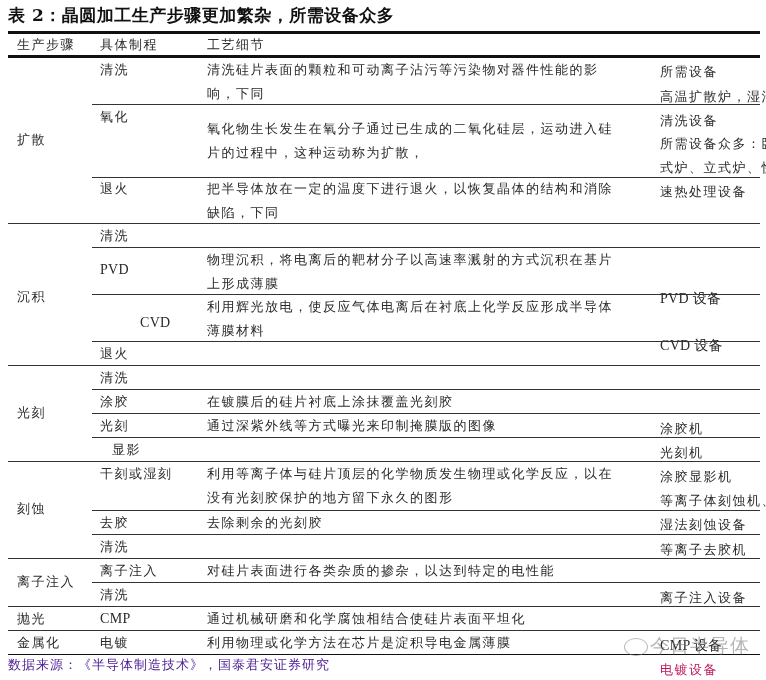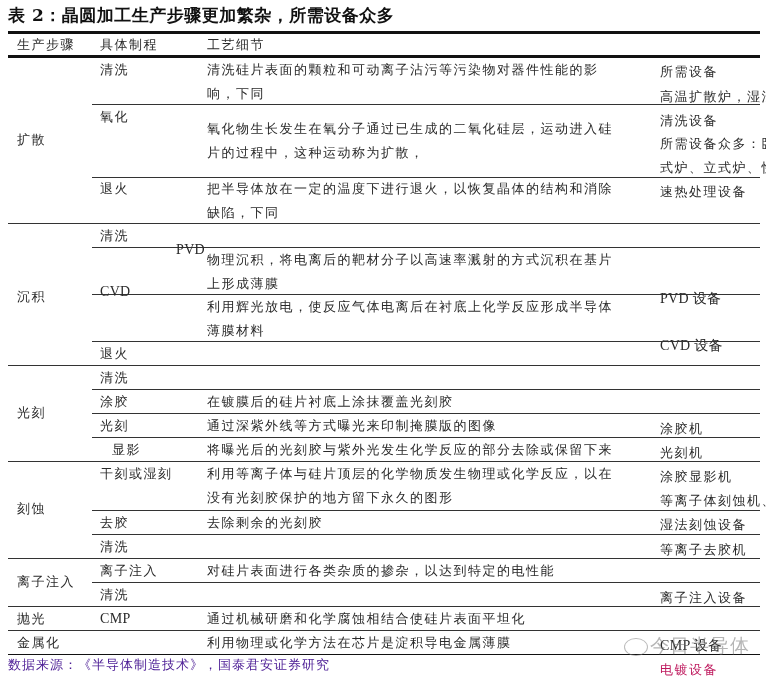--- a/index.html
+++ b/index.html
@@ -122,26 +122,26 @@
   <div class="cell c3" style="top:146px;">把半导体放在一定的温度下进行退火，以恢复晶体的结构和消除缺陷，下同</div>
   <div class="cell c4" style="top:146px;"></div>
   <div class="rule" style="top:192px; left:0; width:752px;"></div>
 
   <div class="cell c1" style="top:254px;">沉积</div>
   <div class="cell c2" style="top:193px;">清洗</div>
   <div class="cell c3" style="top:193px;"></div>
   <div class="cell c4" style="top:193px;"></div>
   <div class="rule" style="top:216px; left:84px; width:668px;"></div>
 
-  <div class="cell c2 latin" style="top:207px;text-align:right;">PVD</div>
+  <div class="cell c2 latin" style="top:227px;">PVD</div>
   <div class="cell c3" style="top:217px;">物理沉积，将电离后的靶材分子以高速率溅射的方式沉积在基片上形成薄膜</div>
   <div class="cell c4 latin" style="top:229px;">PVD 设备</div>
   <div class="rule" style="top:263px; left:84px; width:668px;"></div>
 
-  <div class="cell c2 latin" style="top:249px;">CVD</div>
+  <div class="cell c2 latin" style="top:280px;margin-left:40px;">CVD</div>
   <div class="cell c3" style="top:264px;">利用辉光放电，使反应气体电离后在衬底上化学反应形成半导体薄膜材料</div>
   <div class="cell c4 latin" style="top:276px;">CVD 设备</div>
   <div class="rule" style="top:310px; left:84px; width:668px;"></div>
 
   <div class="cell c2" style="top:311px;">退火</div>
   <div class="cell c3" style="top:311px;"></div>
   <div class="cell c4" style="top:311px;"></div>
   <div class="rule" style="top:334px; left:0; width:752px;"></div>
 
   <div class="cell c1" style="top:370px;">光刻</div>
@@ -154,21 +154,20 @@
   <div class="cell c3" style="top:359px;">在镀膜后的硅片衬底上涂抹覆盖光刻胶</div>
   <div class="cell c4" style="top:359px;">涂胶机</div>
   <div class="rule" style="top:382px; left:84px; width:668px;"></div>
 
   <div class="cell c2" style="top:383px;">光刻</div>
   <div class="cell c3" style="top:383px;">通过深紫外线等方式曝光来印制掩膜版的图像</div>
   <div class="cell c4" style="top:383px;">光刻机</div>
   <div class="rule" style="top:406px; left:84px; width:668px;"></div>
 
   <div class="cell c2" style="top:407px;margin-left:12px;">显影</div>
-  <div class="cell c3" style="top:407px;">将曝光后的光刻胶与紫外光发生化学反应的部分去除或保留下来</div>
   <div class="cell c4" style="top:407px;">涂胶显影机</div>
   <div class="rule" style="top:430px; left:0; width:752px;"></div>
 
   <div class="cell c1" style="top:466px;">刻蚀</div>
   <div class="cell c2" style="top:431px;">干刻或湿刻</div>
   <div class="cell c3" style="top:431px;">利用等离子体与硅片顶层的化学物质发生物理或化学反应，以在没有光刻胶保护的地方留下永久的图形</div>
   <div class="cell c4" style="top:431px;">等离子体刻蚀机、湿法刻蚀设备</div>
   <div class="rule" style="top:479px; left:84px; width:668px;"></div>
 
   <div class="cell c2" style="top:480px;">去胶</div>
@@ -192,20 +191,21 @@
   <div class="cell c4" style="top:552px;"></div>
   <div class="rule" style="top:575px; left:0; width:752px;"></div>
 
   <div class="cell c1" style="top:576px;">抛光</div>
   <div class="cell c2 latin" style="top:576px;">CMP</div>
   <div class="cell c3" style="top:576px;">通过机械研磨和化学腐蚀相结合使硅片表面平坦化</div>
   <div class="cell c4 latin" style="top:576px;">CMP 设备</div>
   <div class="rule" style="top:599px; left:0; width:752px;"></div>
 
   <div class="cell c1" style="top:600px;">金属化</div>
+  <div class="cell c2" style="top:600px;">电镀</div>
   <div class="cell c3" style="top:600px;">利用物理或化学方法在芯片是淀积导电金属薄膜</div>
   <div class="cell c4" style="top:600px; color:#be185d;">电镀设备</div>
   <div class="rule" style="top:623px; left:0; width:752px; background:#111;"></div>
 </div>
 
 <div class="watermark"><span class="wm-icon"></span><span>今日半导体</span></div>
 
 <div class="source">数据来源：《半导体制造技术》，国泰君安证券研究</div>
 
 </body></html>

